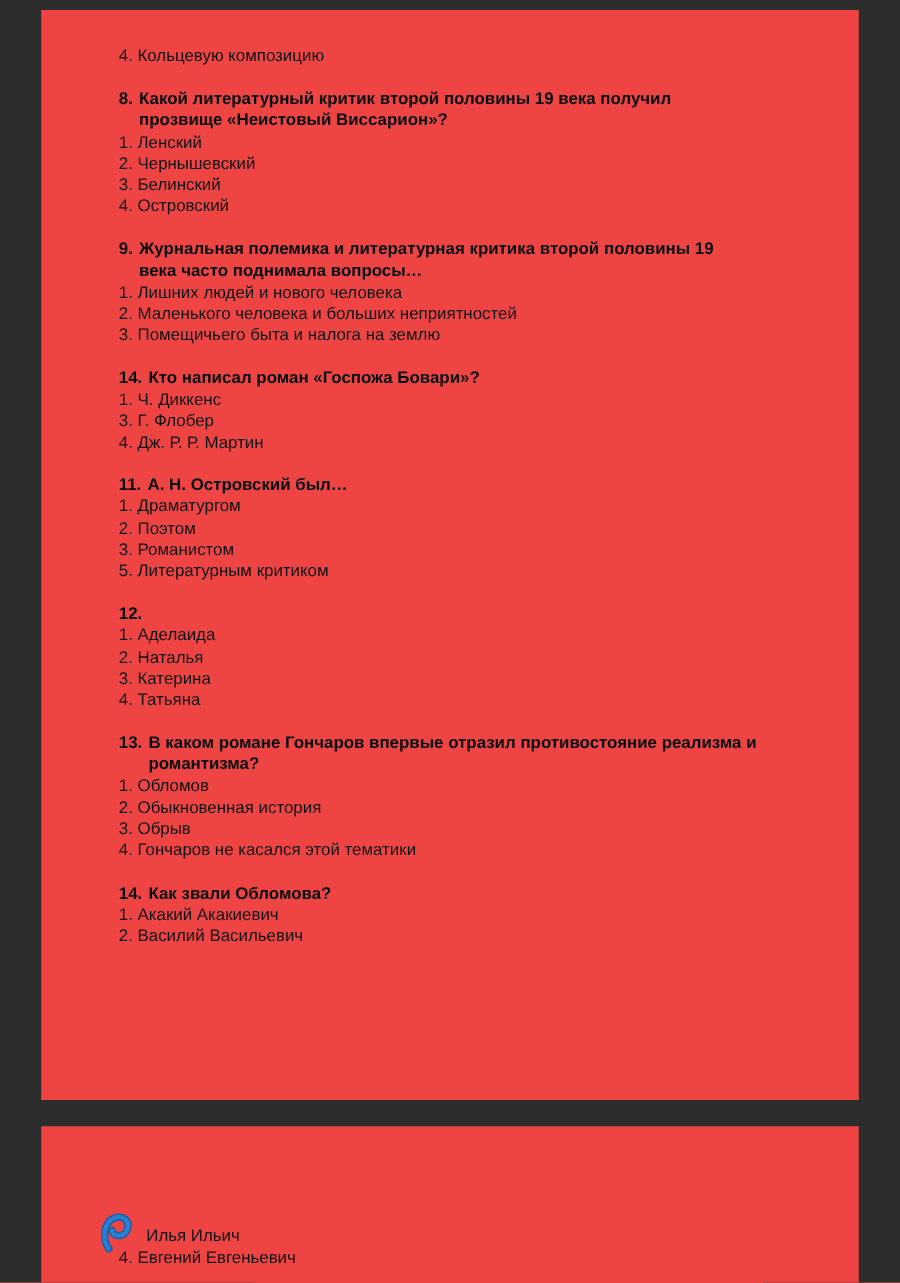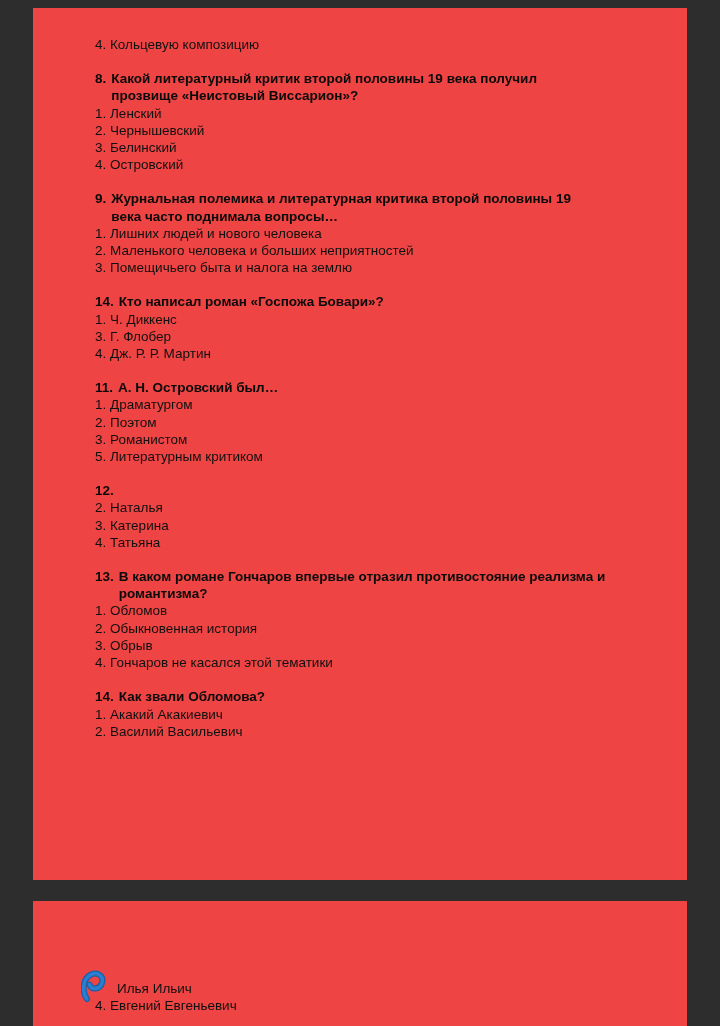--- a/index.html
+++ b/index.html
@@ -101,20 +101,21 @@
           </div>
           <div class="line">1. Драматургом</div>
           <div class="line">2. Поэтом</div>
           <div class="line">3. Романистом</div>
           <div class="line">5. Литературным критиком</div>
         </div>
         <div class="qblock">
           <div class="qhead">
             <span class="qnum">12.</span>
           </div>
+          <div class="line">1. Аделаида</div>
           <div class="line">2. Наталья</div>
           <div class="line">3. Катерина</div>
           <div class="line">4. Татьяна</div>
         </div>
         <div class="qblock">
           <div class="qhead">
             <span class="qnum">13.</span>
             <span class="qtxt">В каком романе Гончаров впервые отразил противостояние реализма и романтизма?</span>
           </div>
           <div class="line">1. Обломов</div>

